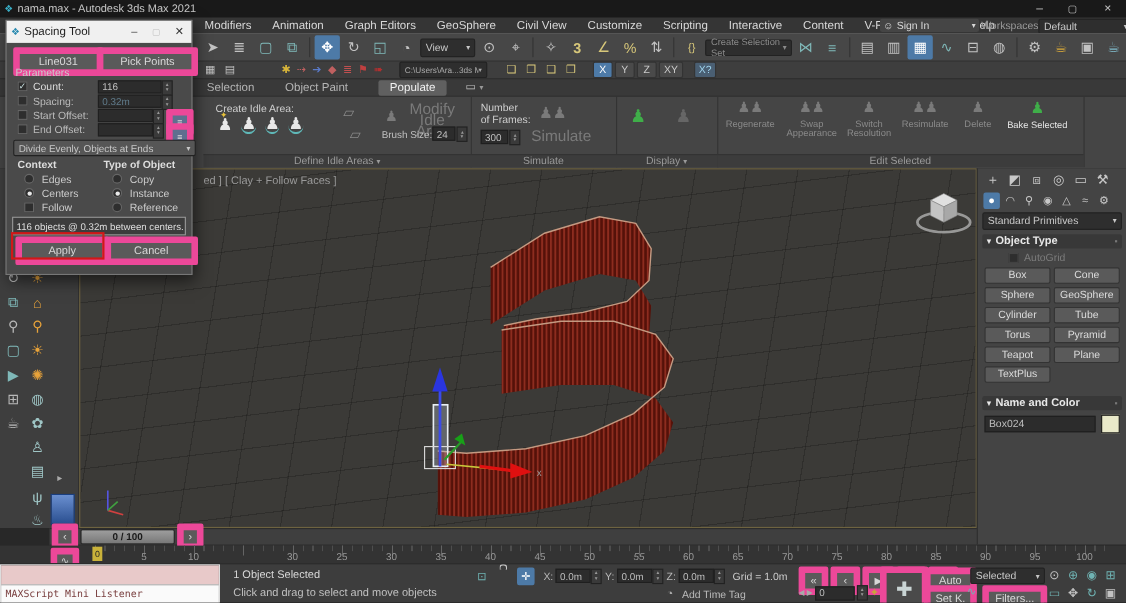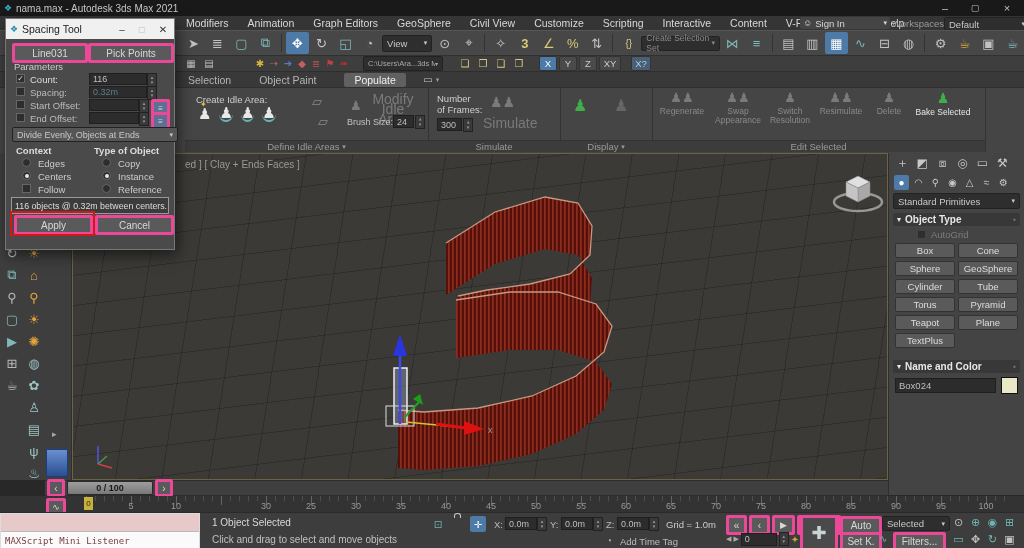--- a/index.html
+++ b/index.html
@@ -6,21 +6,21 @@
   #root{position:relative;width:1024px;height:548px;overflow:hidden;background:#282828;
         font-family:"Liberation Sans","DejaVu Sans",sans-serif;color:#ccc;
         -webkit-font-smoothing:antialiased;}
   .abs{position:absolute;}
   .row{display:flex;align-items:center;}
   .ic{display:inline-flex;width:23px;height:22px;align-items:center;justify-content:center;
       color:#c2c2c2;font-size:13px;flex:0 0 auto;}
   .ic.sm{width:16px;height:14px;font-size:10px;}
   .ic.active{background:var(--accent);border-radius:2px;color:#fff;}
   .vdiv{width:1px;background:#333;height:18px;margin:0 3px;flex:0 0 auto;}
-  .btn{background:#5a5a5a;border:3px solid #ec4899;border-radius:2px;color:#d8d8d8;
+  .btn{background:#5a5a5a;border:6px solid #ec4899;border-radius:2px;color:#d8d8d8;
        display:flex;align-items:center;justify-content:center;font-size:10px;}
   .vbox{background:#2c2c2c;border:1px solid #1f1f1f;color:#bfbfbf;font-size:9px;
         display:flex;align-items:center;padding:0 3px;box-sizing:border-box;}
   .spin{display:inline-flex;flex-direction:column;width:8px;height:12px;font-size:5px;line-height:5px;
         color:#999;background:#3a3a3a;border:1px solid #222;justify-content:center;align-items:center;}
   .dd{background:#2e2e2e;border:1px solid #222;border-radius:2px;color:#c8c8c8;
       display:flex;align-items:center;justify-content:space-between;padding:0 4px;font-size:9.5px;}
   
   #titlebar{left:0;top:0;width:1024px;height:16px;background:#191919;display:flex;align-items:center;font-size:10px;color:#c8c8c8;}
   #menubar{left:0;top:16px;width:1024px;height:14px;background:#353535;display:flex;align-items:center;
@@ -309,21 +309,21 @@
       <span class="dock-ic" style="left: 25px; top: 178px; color: rgb(232, 163, 58);">✺</span>
       <span class="dock-ic" style="left: 25px; top: 200px; color: rgb(159, 198, 198);">◍</span>
       <span class="dock-ic" style="left: 25px; top: 222px; color: rgb(159, 198, 198);">✿</span>
       <span class="dock-ic" style="left: 25px; top: 244px; color: rgb(159, 198, 198);">♙</span>
       <span class="dock-ic" style="left: 25px; top: 266px; color: rgb(159, 198, 198);">▤</span>
       <span class="dock-ic" style="left: 25px; top: 288px; color: rgb(159, 198, 198);">ψ</span>
       <span class="dock-ic" style="left: 25px; top: 310px; color: rgb(159, 198, 198);">♨</span>
     </div>
 
   <div id="viewport" class="abs">
-    <span id="vplabel">ed ] [ Clay + Ends Faces ]</span>
+    <span id="vplabel">ed ] [ Clay + Follow Faces ]</span>
     <svg width="814" height="325" viewBox="73 154 814 325" style="position:absolute;left:0;top:0">
       <defs>
         <pattern id="pk" width="4" height="6" patternUnits="userSpaceOnUse">
           <rect width="4" height="6" fill="#551109"></rect>
             <rect width="1.7" height="6" fill="#8d2c1f"></rect>
         </pattern>
       </defs>
       <g>
         <polygon points="446,243 495,212 545,197 578,203 592,226 590,255 570,274 530,284 487,290 458,296 458,348 487,342 530,336 570,326 590,307 592,278 578,255 545,249 495,264 446,295" fill="url(#pk)"></polygon>
         <polyline points="446,243 495,212 545,197 578,203 592,226 590,255 570,274 530,284 487,290 458,296" fill="none" stroke="#c49a82" stroke-width="1.3"></polyline>

